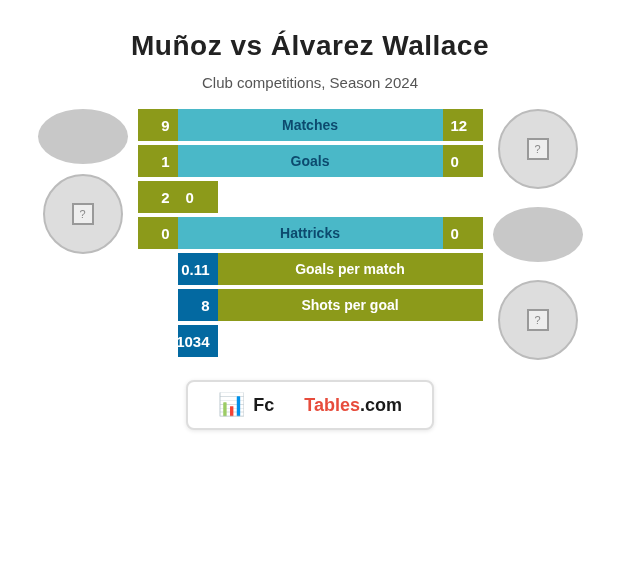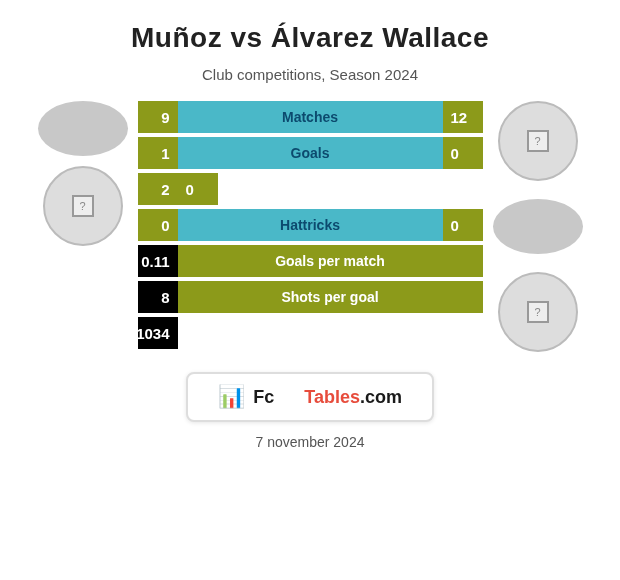--- a/index.html
+++ b/index.html
@@ -20,21 +20,21 @@
       background: #fff;
       display: flex;
       flex-direction: column;
       align-items: center;
       position: relative;
     }
 
     
     .header {
       text-align: center;
-      padding: 22px 20px 8px;
+      padding: 30px 20px 8px;
       width: 100%;
     }
     .header h1 {
       font-size: 28px;
       font-weight: bold;
       color: #222;
       letter-spacing: 0.5px;
     }
     .header .subtitle {
       font-size: 15px;
@@ -144,21 +144,22 @@
       height: 100%;
       display: flex;
       align-items: center;
       justify-content: flex-start;
       padding-left: 8px;
       flex-shrink: 0;
     }
 
     
     .stat-row.one-sided .stat-val-left {
-      background: #000000;
+      background: #0369a1;
+      margin-left: 40px;
     }
     .stat-row.one-sided .stat-label-center {
       background: #8c9a1a;
       color: #fff;
     }
 
     
     .right-avatars {
       display: flex;
       flex-direction: column;
@@ -311,15 +312,14 @@
 
   </div>
 
   <div class="logo-area">
     <div class="logo-box">
       <span class="logo-icon">📊</span>
       <span class="logo-text">Fc<span>Tables</span>.com</span>
     </div>
   </div>
 
-  <div class="footer">7 november 2024</div>
 
 </div>
 
 </body></html>

